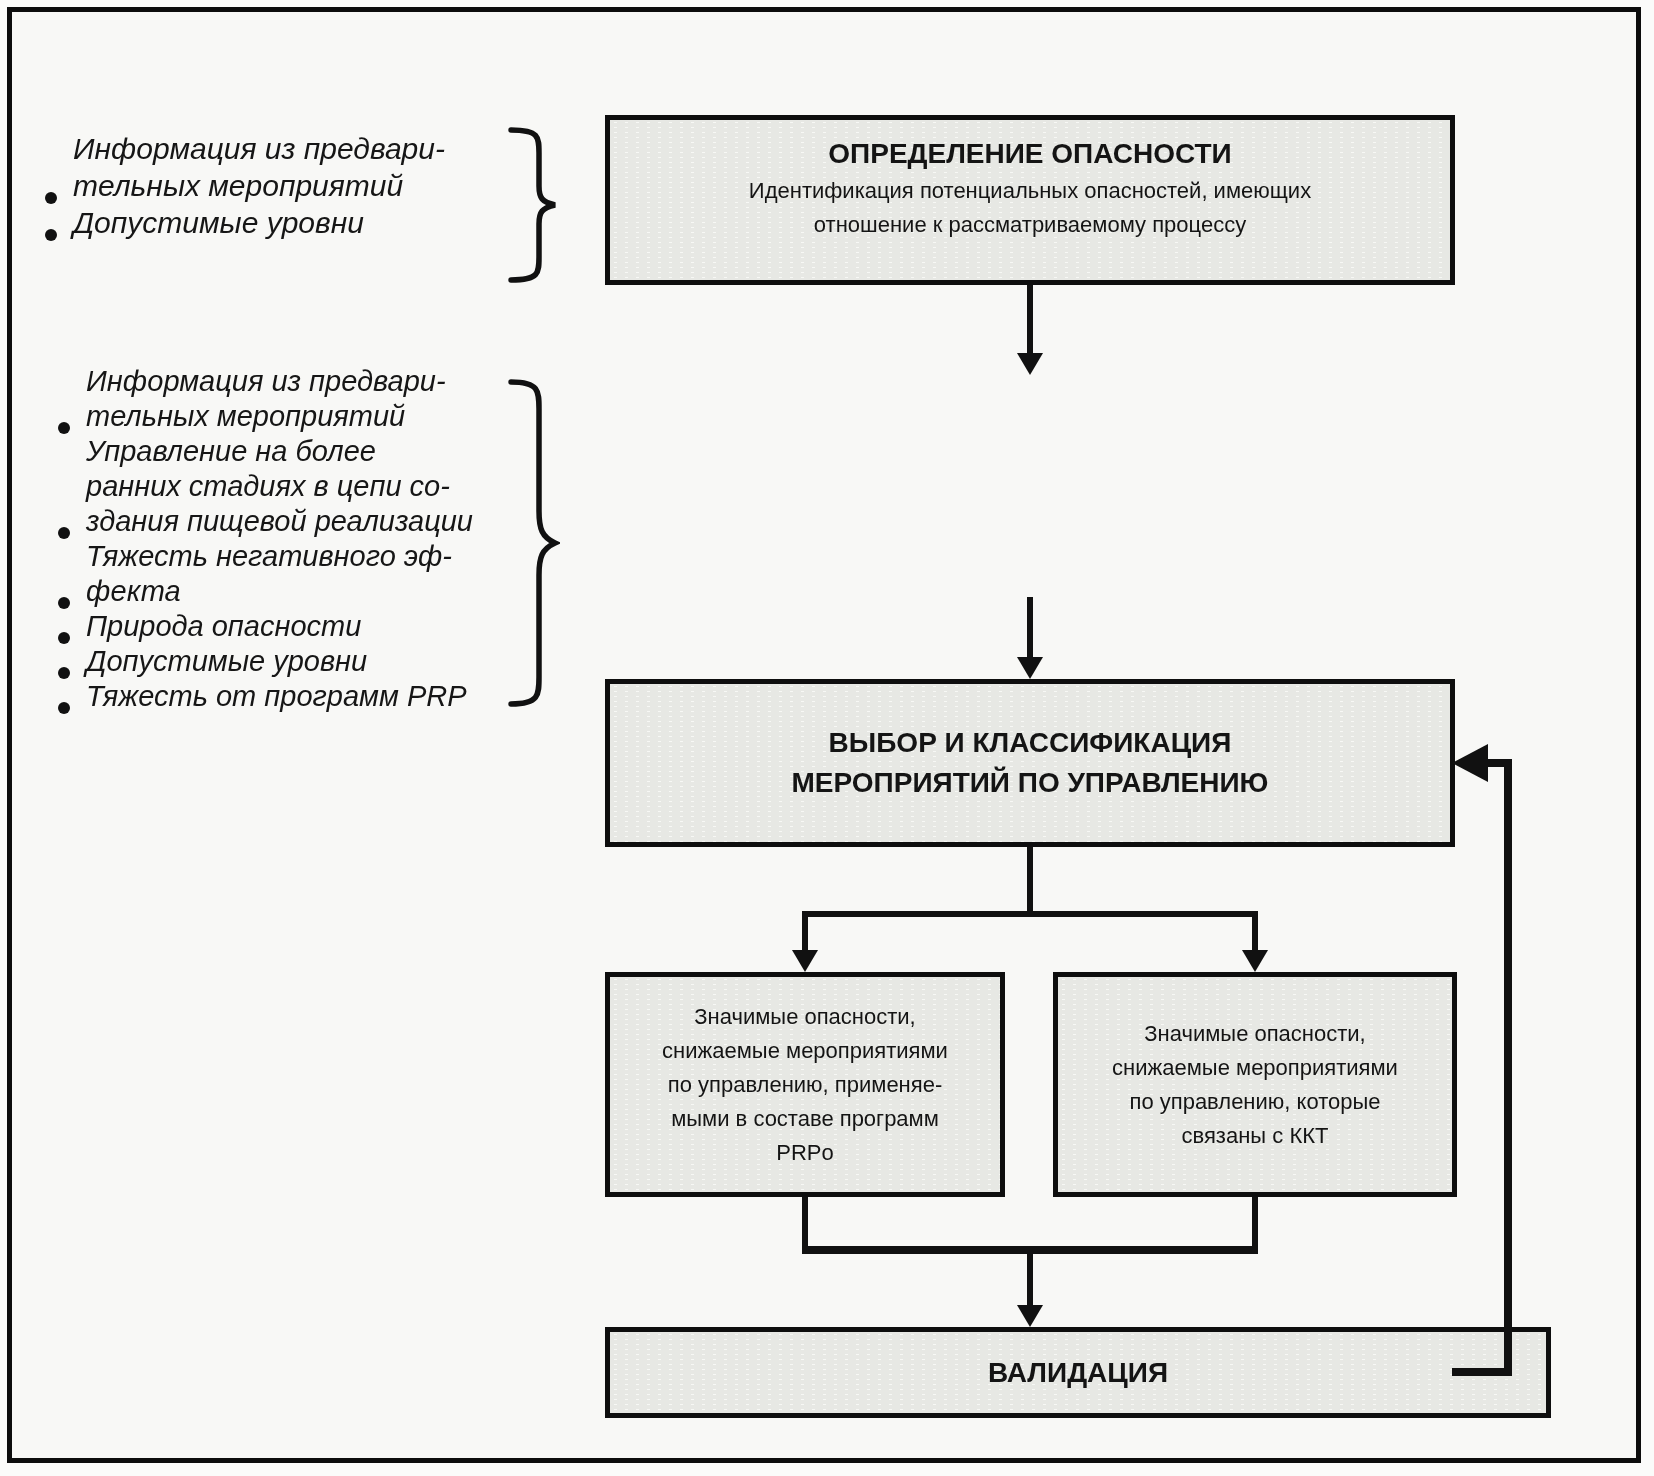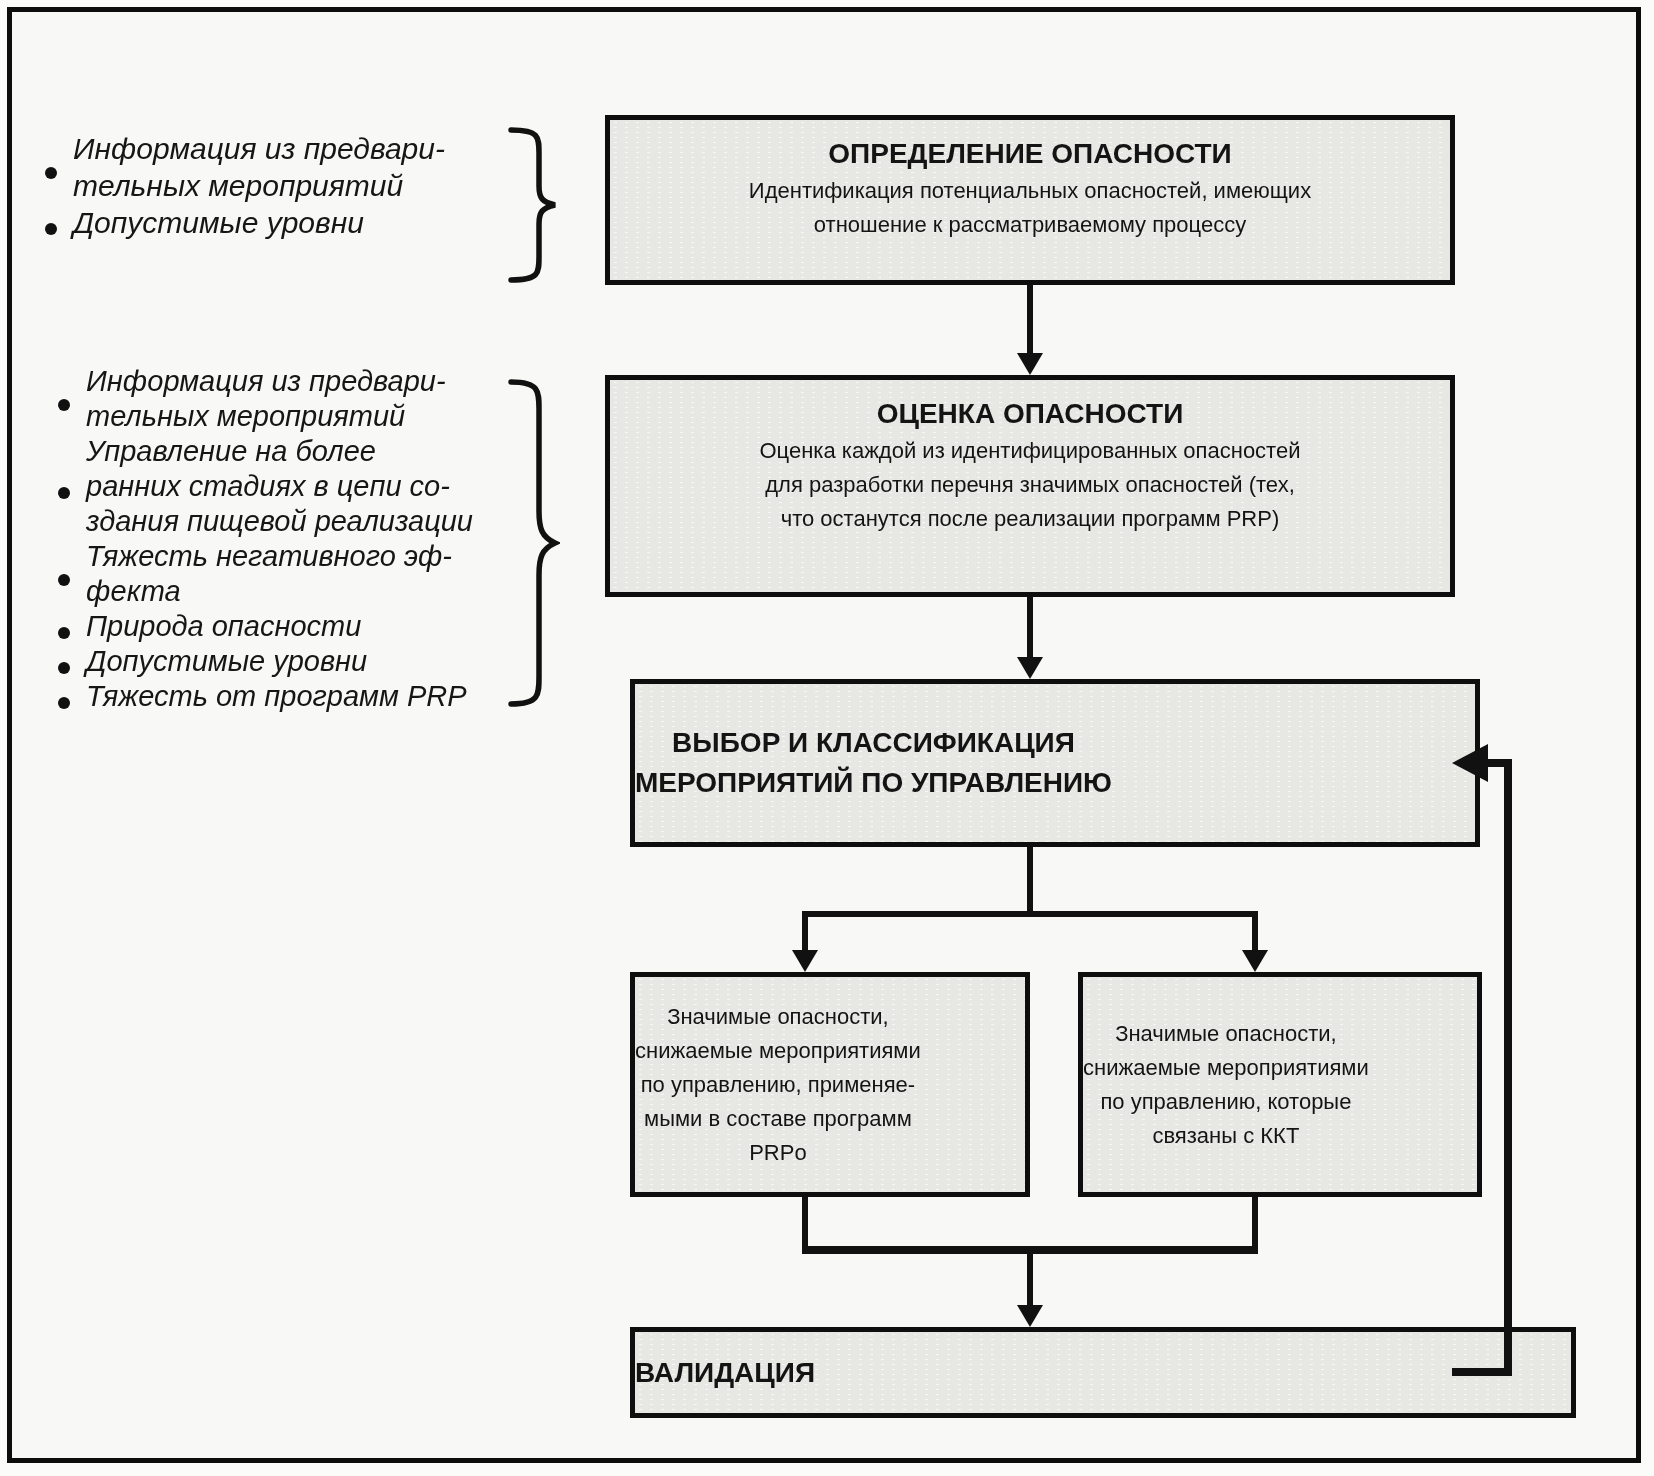--- a/index.html
+++ b/index.html
@@ -15,34 +15,34 @@
   }
   
   .fbox{
     position:absolute;box-sizing:border-box;
     border:5px solid #0e0e0e;
     background-color:#e7e8e4;
     background-image:radial-gradient(#f7f8f5 1.1px, rgba(0,0,0,0) 1.3px);
     background-size:11px 5px;
     text-align:center;
   }
-  .fbox.center{display:flex;align-items:center;margin-left:25px;}
+  .fbox.center{display:flex;align-items:center;justify-content:center;}
   .box-title{font-size:28px;font-weight:bold;line-height:40px;white-space:pre-line;}
   .box-body{font-size:22px;line-height:34px;white-space:pre-line;}
   
   .line{position:absolute;background:#111;}
   .head-down{position:absolute;width:0;height:0;
     border-left:13px solid transparent;border-right:13px solid transparent;
     border-top:22px solid #111;}
   .head-left{position:absolute;width:0;height:0;
     border-top:19px solid transparent;border-bottom:19px solid transparent;
     border-right:36px solid #111;}
   
   .notes{position:absolute;width:470px;font-style:italic;color:#161616;}
-  .notes .item{display:flex;align-items:center;}
+  .notes .item{display:flex;align-items:flex-end;}
   .notes .dot{flex:0 0 auto;width:12px;height:12px;border-radius:50%;background:#111;margin:12px 16px 0 0;}
   .notes .txt{white-space:pre-line;}
   .g1{font-size:30px;line-height:37px;}
   .g2{font-size:29px;line-height:35px;}
   .brace{position:absolute;}
 </style>
 </head>
 <body>
 
 <div class="stage">
@@ -96,26 +96,20 @@
   <svg class="brace" style="left:508px;top:378px;" width="52" height="330" viewBox="0 0 52 330">
     <path d="M3,4 C31,4 31,13 31,31 L31,133 C31,151 34,159 47,165 C34,171 31,179 31,197 L31,299 C31,317 31,326 3,326" fill="none" stroke="#111" stroke-width="5.5" stroke-linecap="round"></path>
   </svg>
 
   <div class="fbox" style="left:605px;top:115px;width:850px;height:170px;padding-top:14px;">
     <div class="box-title">ОПРЕДЕЛЕНИЕ ОПАСНОСТИ</div>
     <div class="box-body">Идентификация потенциальных опасностей, имеющих
 отношение к рассматриваемому процессу</div>
   </div>
 
-  <div class="fbox" style="left:605px;top:375px;width:850px;height:222px;padding-top:14px;">
-    <div class="box-title">ОЦЕНКА ОПАСНОСТИ</div>
-    <div class="box-body">Оценка каждой из идентифицированных опасностей
-для разработки перечня значимых опасностей (тех,
-что останутся после реализации программ PRP)</div>
-  </div>
 
   <div class="fbox center" style="left:605px;top:679px;width:850px;height:168px;">
     <div class="box-title">ВЫБОР И КЛАССИФИКАЦИЯ
 МЕРОПРИЯТИЙ ПО УПРАВЛЕНИЮ</div>
   </div>
 
   <div class="fbox center" style="left:605px;top:972px;width:400px;height:225px;">
     <div class="box-body">Значимые опасности,
 снижаемые мероприятиями
 по управлению, применяе-

